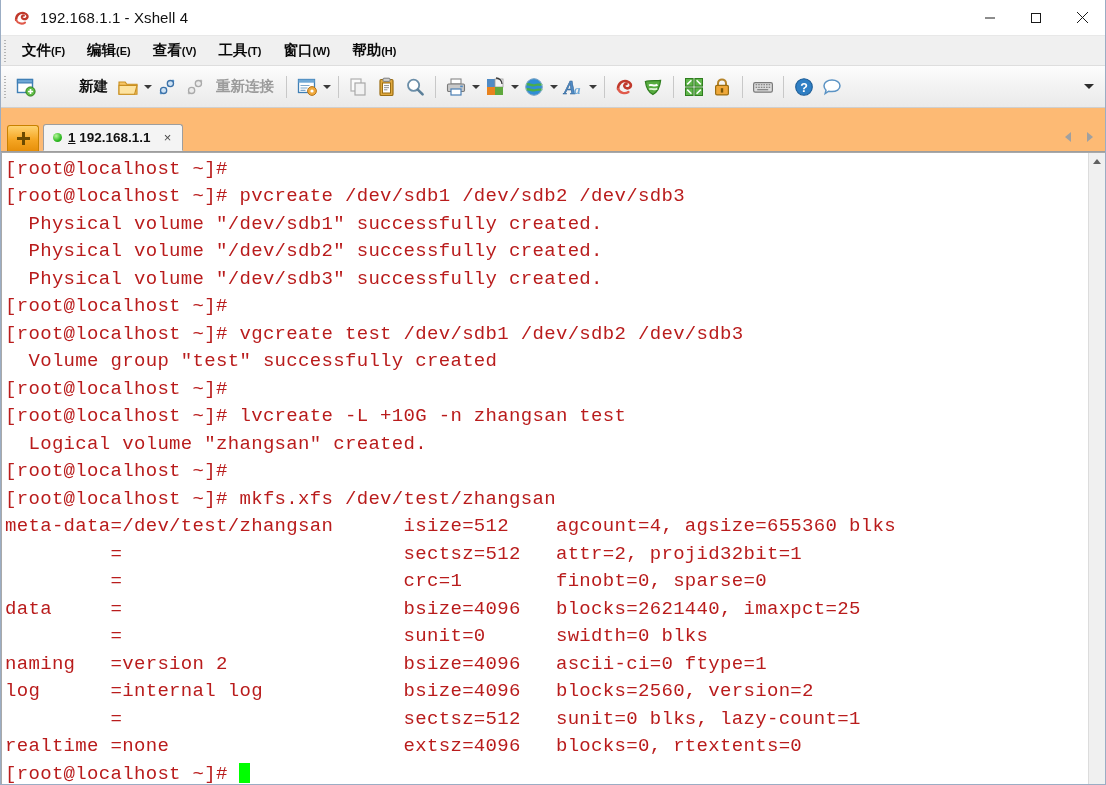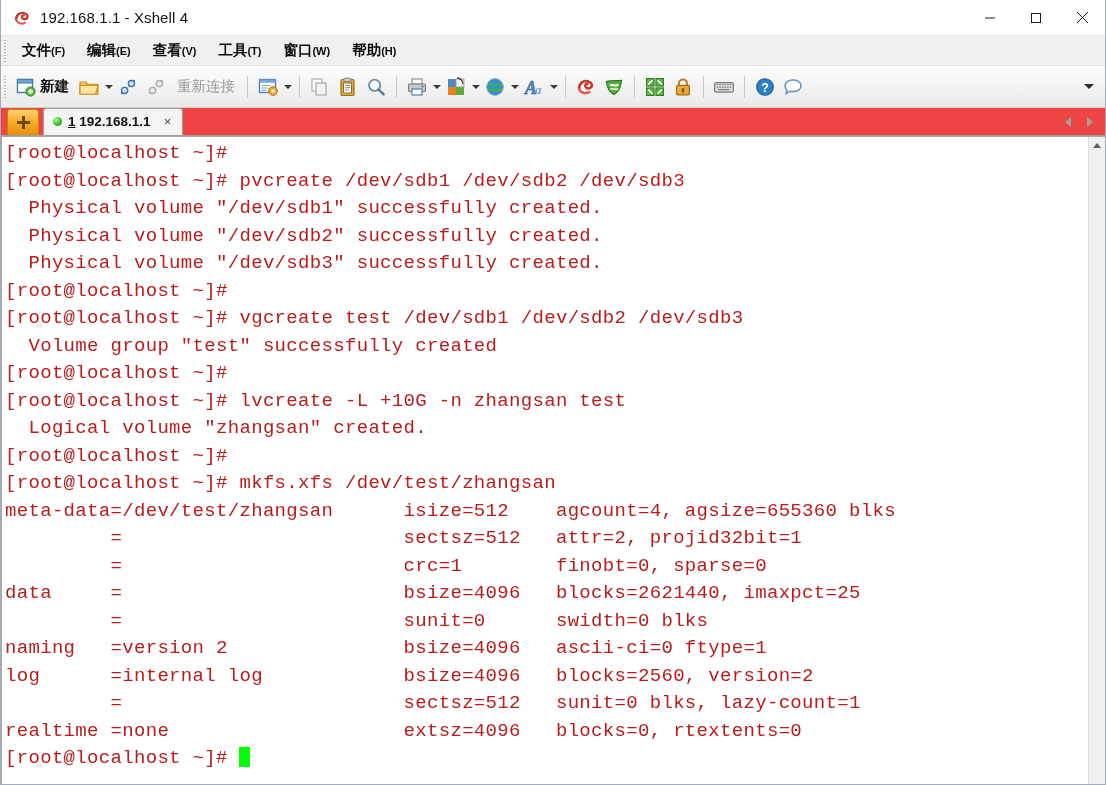--- a/index.html
+++ b/index.html
@@ -77,28 +77,28 @@
   
   .toolbar {
     height: 42px; min-height: 42px;
     background: linear-gradient(to bottom, #fdfdfd 0%, #f3f3f3 48%, #eaeaea 100%);
     display: flex; align-items: center;
     border-bottom: 1px solid #cfcfcf;
     position: relative;
   }
   .tb-item {
     height: 34px; display: flex; align-items: center;
-    padding: 0 3px; flex: 0 0 auto;
+    padding: 0 3px; flex: 0 0 auto; gap: 39px;
   }
   .tb-item.labeled { padding: 0 6px 0 4px; }
   .tb-label {
     font-size: 14.5px; color: #111; margin-left: 3px;
     white-space: nowrap; font-weight: 600;
   }
-  .tb-label.dim { color: #9b9b9b; font-weight: 400; }
+  .tb-label.dim { color: #9b9b9b; font-weight: 700; }
   .tb-sep {
     width: 1px; height: 22px; margin: 0 6px;
     background: #c8c8c8; flex: 0 0 auto;
   }
   .tb-arrow {
     width: 11px; height: 34px; display: flex;
     align-items: center; justify-content: center;
     flex: 0 0 auto;
   }
   .tb-arrow::after {
@@ -115,22 +115,22 @@
   .tb-overflow::after {
     content: ""; display: block;
     border-left: 5px solid transparent;
     border-right: 5px solid transparent;
     border-top: 5px solid #2d2d2d;
   }
   .ico { width: 22px; height: 22px; display: block; }
 
   
   .tabbar {
-    height: 28px; min-height: 28px;
-    background: #ef4444;
+    height: 44px; min-height: 28px;
+    background: #fdba74;
     display: flex; align-items: flex-end;
     border-bottom: 1px solid #9e9e9e;
     padding-left: 6px;
     position: relative;
   }
   .newtab-btn {
     width: 32px; height: 26px; margin-right: 4px;
     background: linear-gradient(to bottom,#ffd270 0%, #f5a623 55%, #e78f0a 100%);
     border: 1px solid #c98100;
     border-bottom: none;

